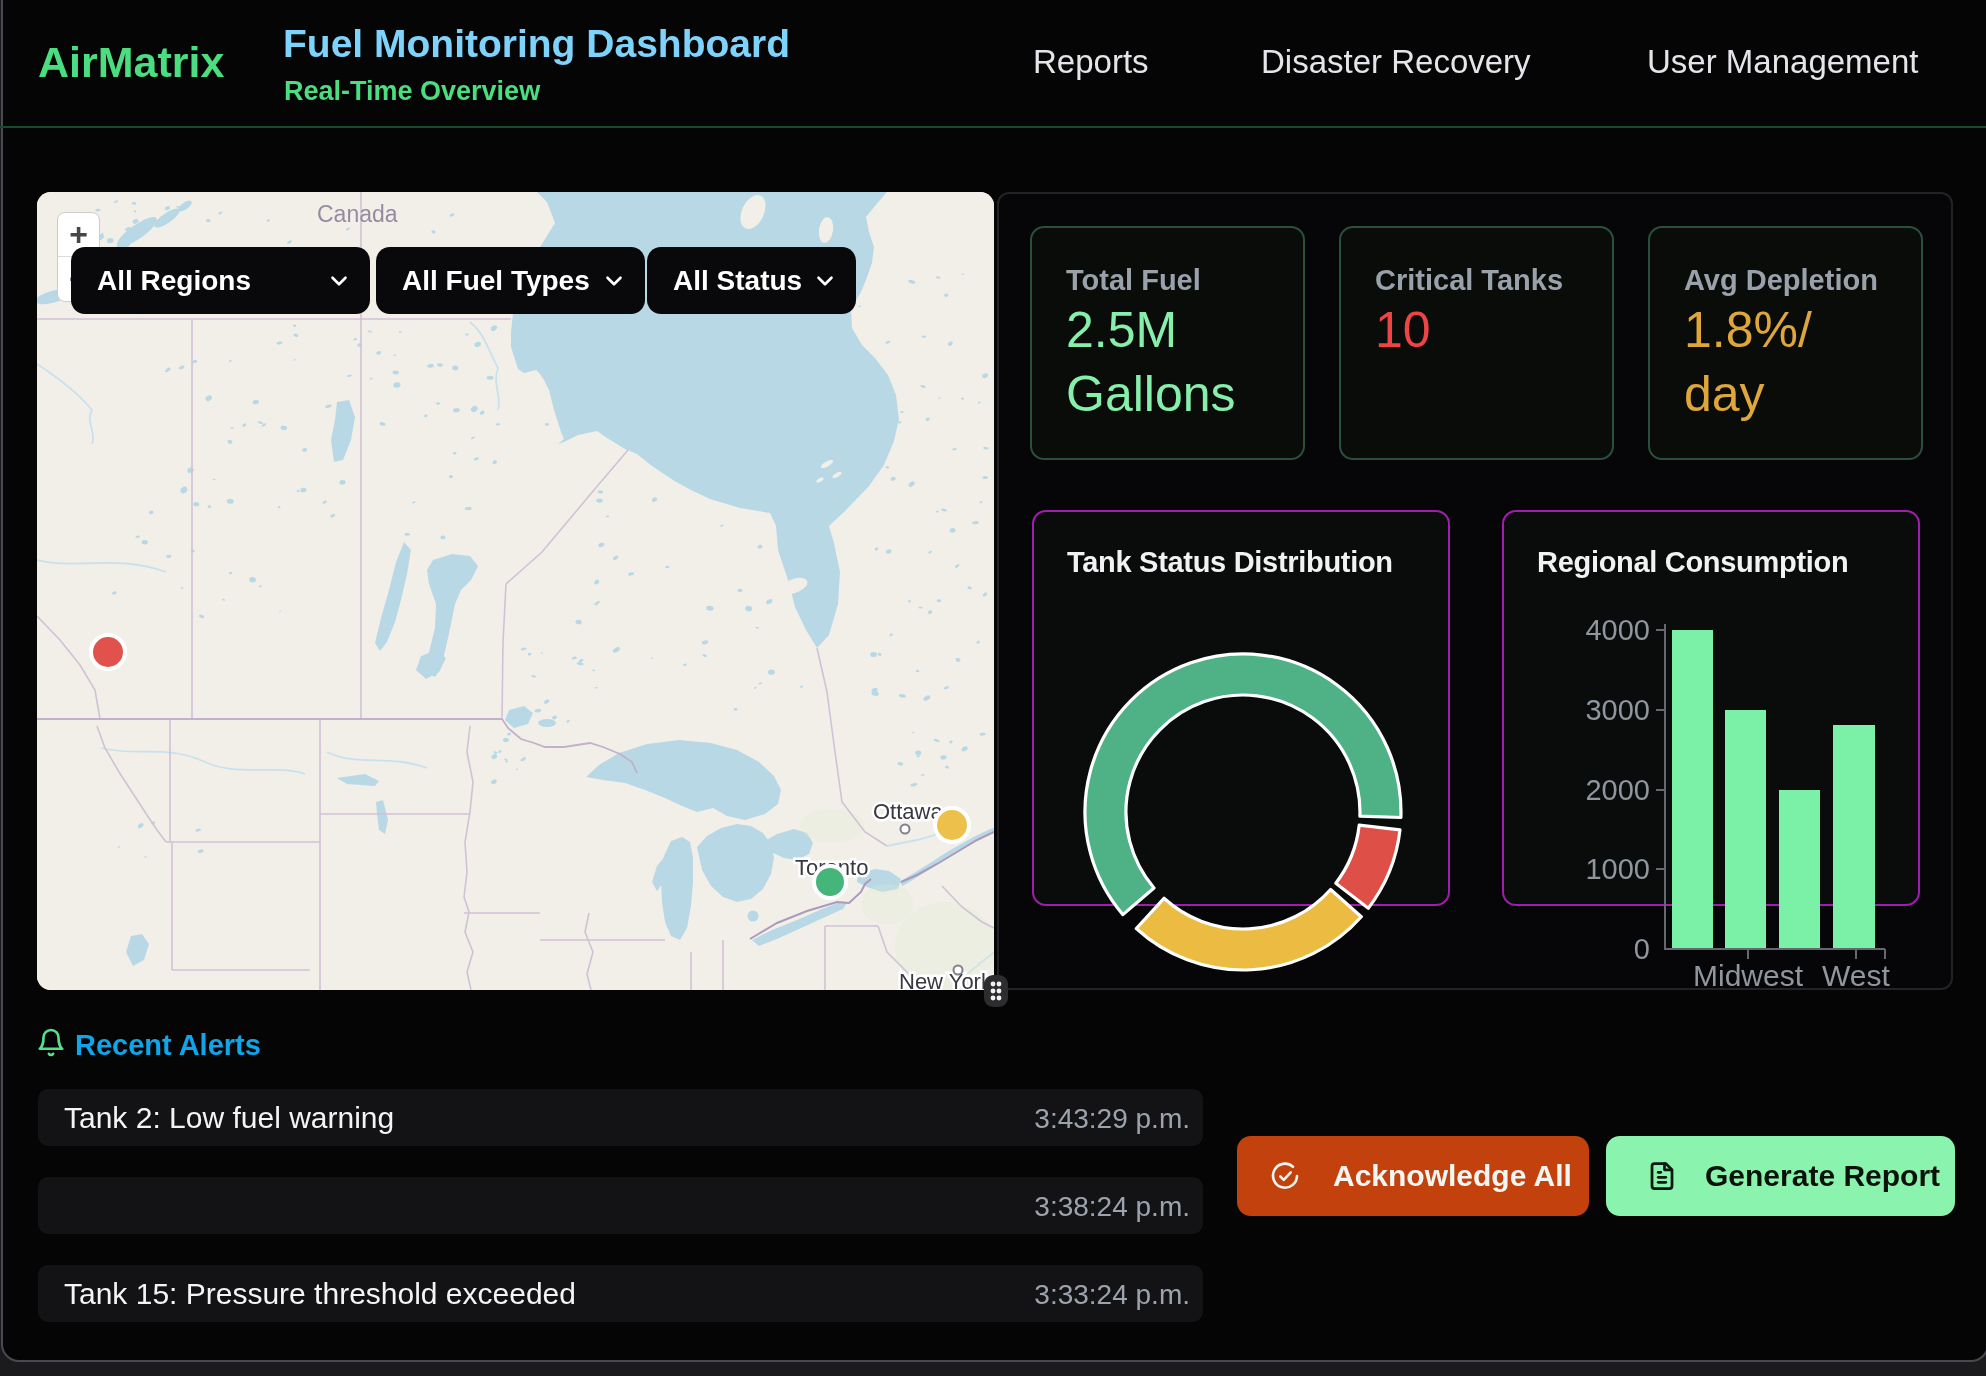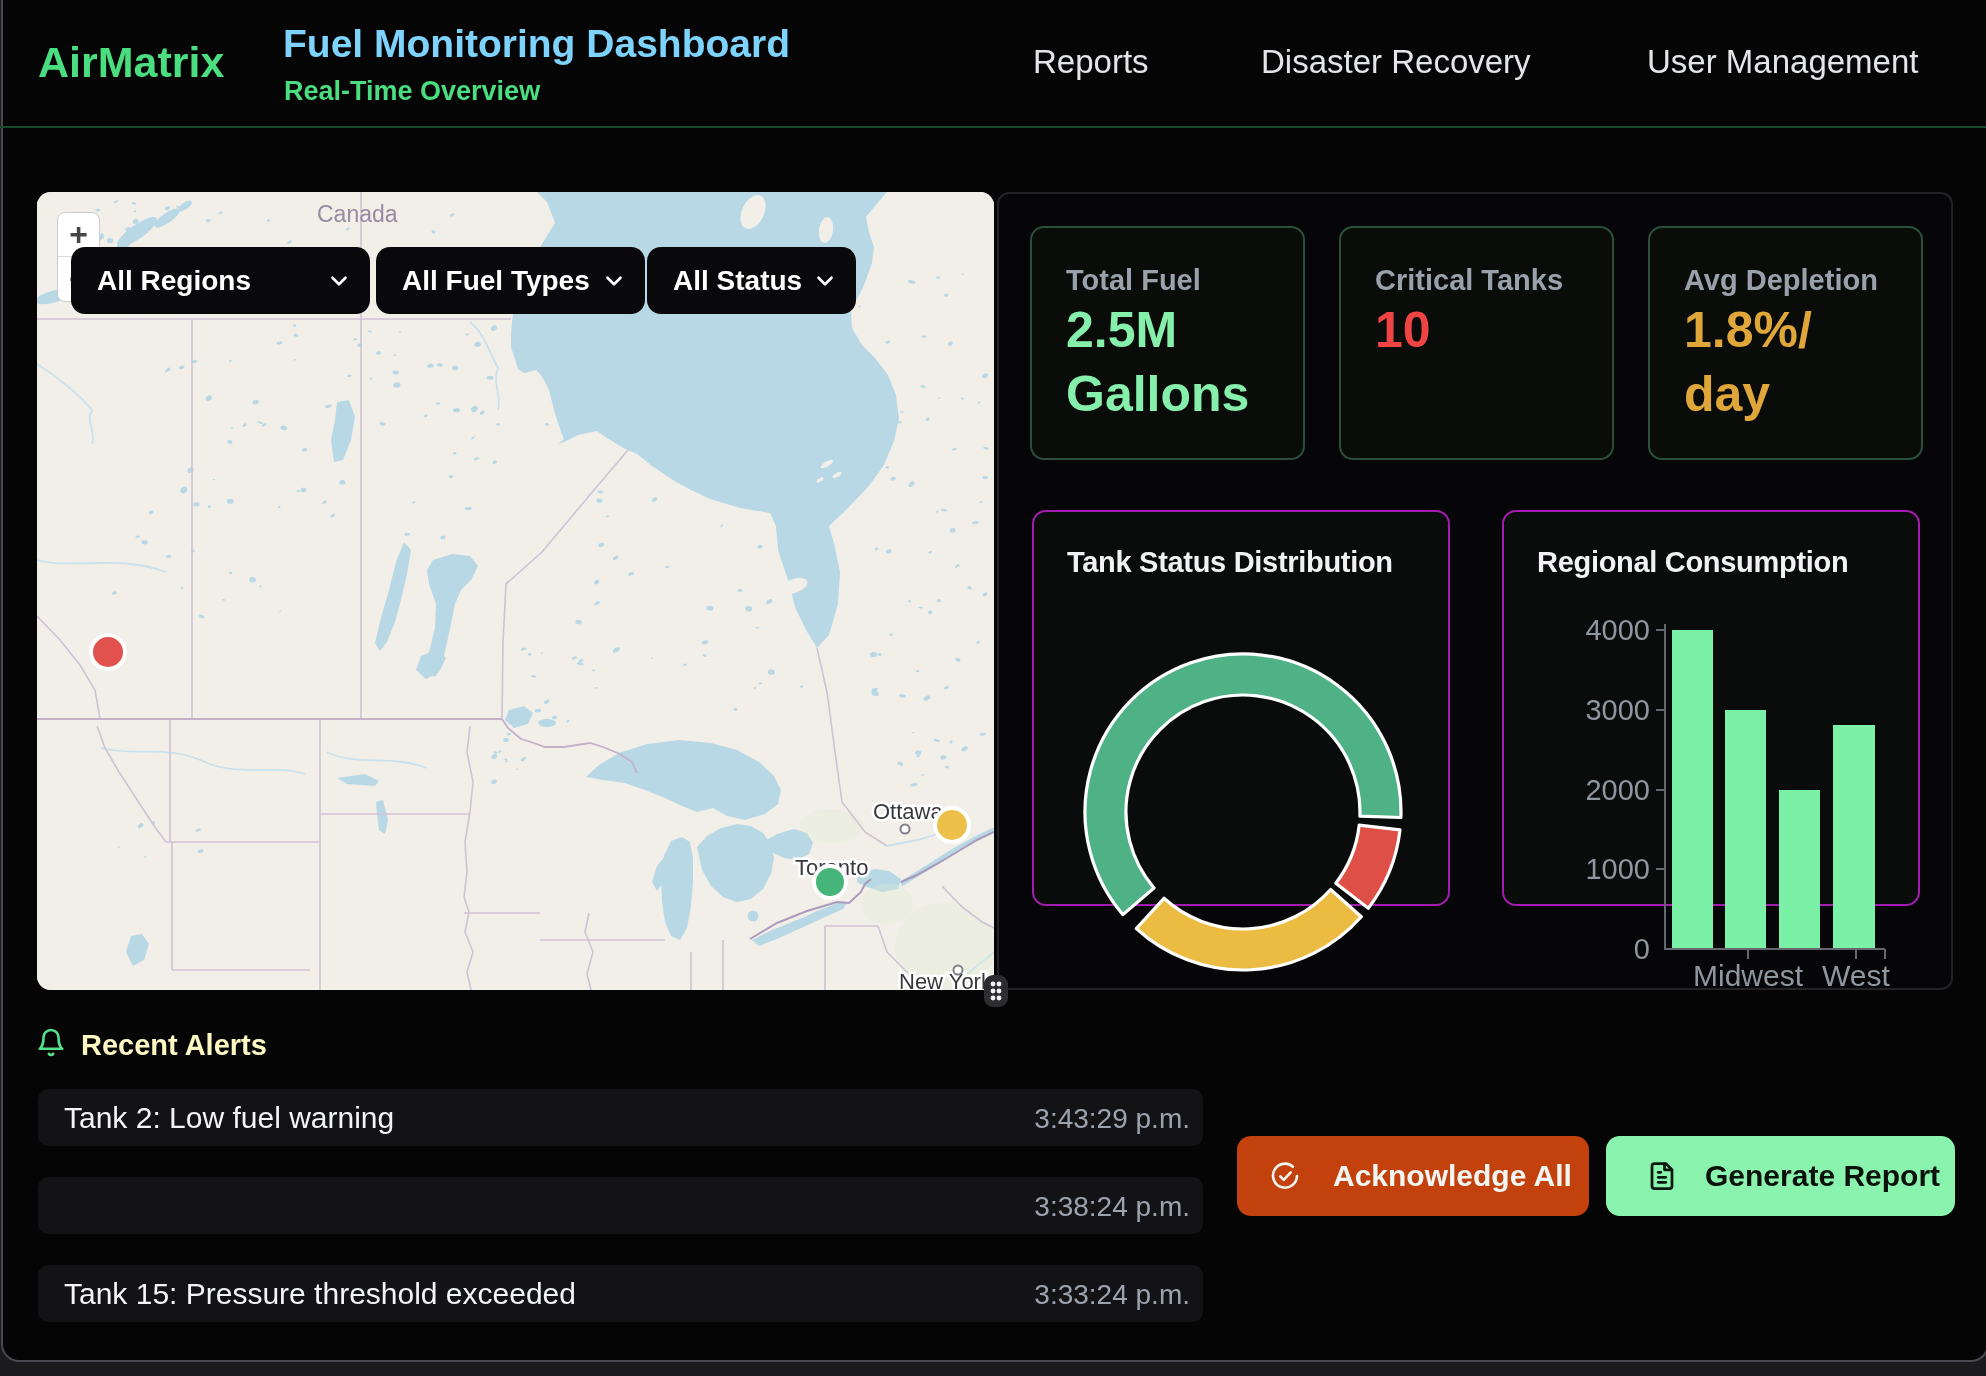--- a/index.html
+++ b/index.html
@@ -17,25 +17,25 @@
   .zoomctl { left:20px; top:20px; width:43px; height:90px; background:#fff; border-radius:8px; border:1px solid #ccc; }
   .zoomctl .plus, .zoomctl .minus { position:absolute; left:0; width:41px; height:44px; color:#464646; font-size:32px; font-weight:bold; text-align:center; line-height:42px; }
   .zoomctl .plus { top:0; border-bottom:1px solid #ddd; }
   .zoomctl .minus { top:45px; }
   .pill { top:55px; height:67px; background:#09090b; border-radius:14px; color:#fff; font-size:28px; font-weight:bold; line-height:67px; padding-left:26px; }
   .pill svg { position:absolute; right:18px; top:21px; }
   
   .panel { left:997px; top:192px; width:956px; height:798px; background:#060608; border:2px solid #232327; border-radius:12px; }
   .scard { top:226px; width:275px; height:234px; background:#0a0c0a; border:2px solid #2b4f3d; border-radius:14px; }
   .slabel { left:34px; top:36px; font-size:29px; font-weight:bold; color:#99a1aa; position:absolute; }
-  .sval { left:34px; top:70px; font-size:50px; font-weight:bold; line-height:64px; position:absolute; }
+  .sval { left:34px; top:70px; font-size:50px; font-weight:normal; line-height:64px; position:absolute; }
   .ccard { top:510px; width:418px; height:396px; background:#0a0c0b; border:2px solid #a21caf; border-radius:14px; }
   .ctitle { left:33px; top:34px; font-size:29px; font-weight:bold; letter-spacing:-0.3px; color:#f2f2f4; position:absolute; }
   
-  .bellh { left:81px; top:1029px; font-size:29px; font-weight:bold; color:#fef9c3; }
+  .bellh { left:75px; top:1029px; font-size:29px; font-weight:bold; color:#0ea5e9; }
   .arow { left:38px; width:1165px; height:57px; background:#131316; border-radius:10px; }
   .arow .t { position:absolute; left:26px; top:12px; font-size:30px; color:#f3f4f6; }
   .arow .tm { position:absolute; right:13px; top:14px; font-size:28px; color:#9ca3af; }
   .btn { top:1136px; height:80px; border-radius:14px; font-size:30px; font-weight:bold; }
 </style>
 </head>
 <body>
 <div class="frame"></div>
 
 <div class="abs logo">AirMatrix</div>

